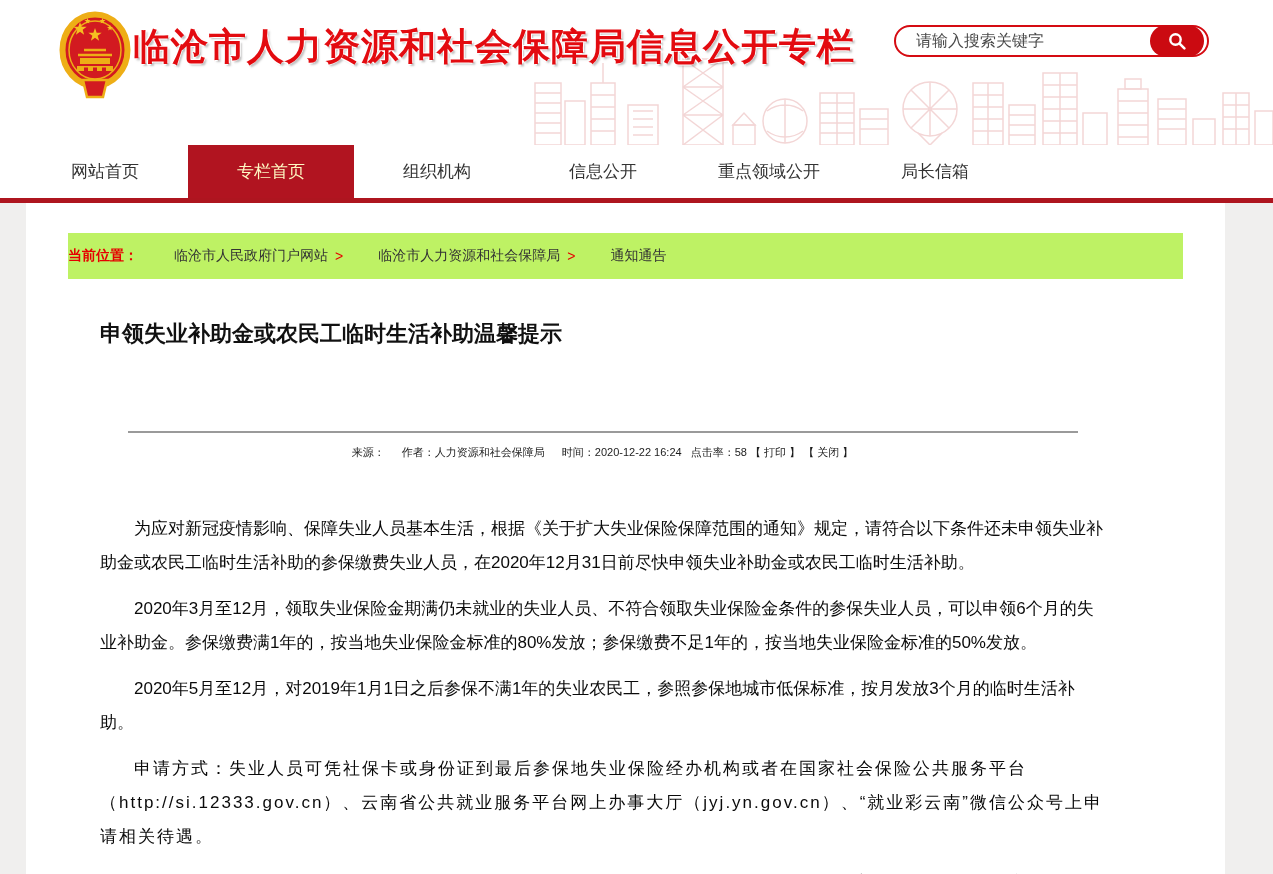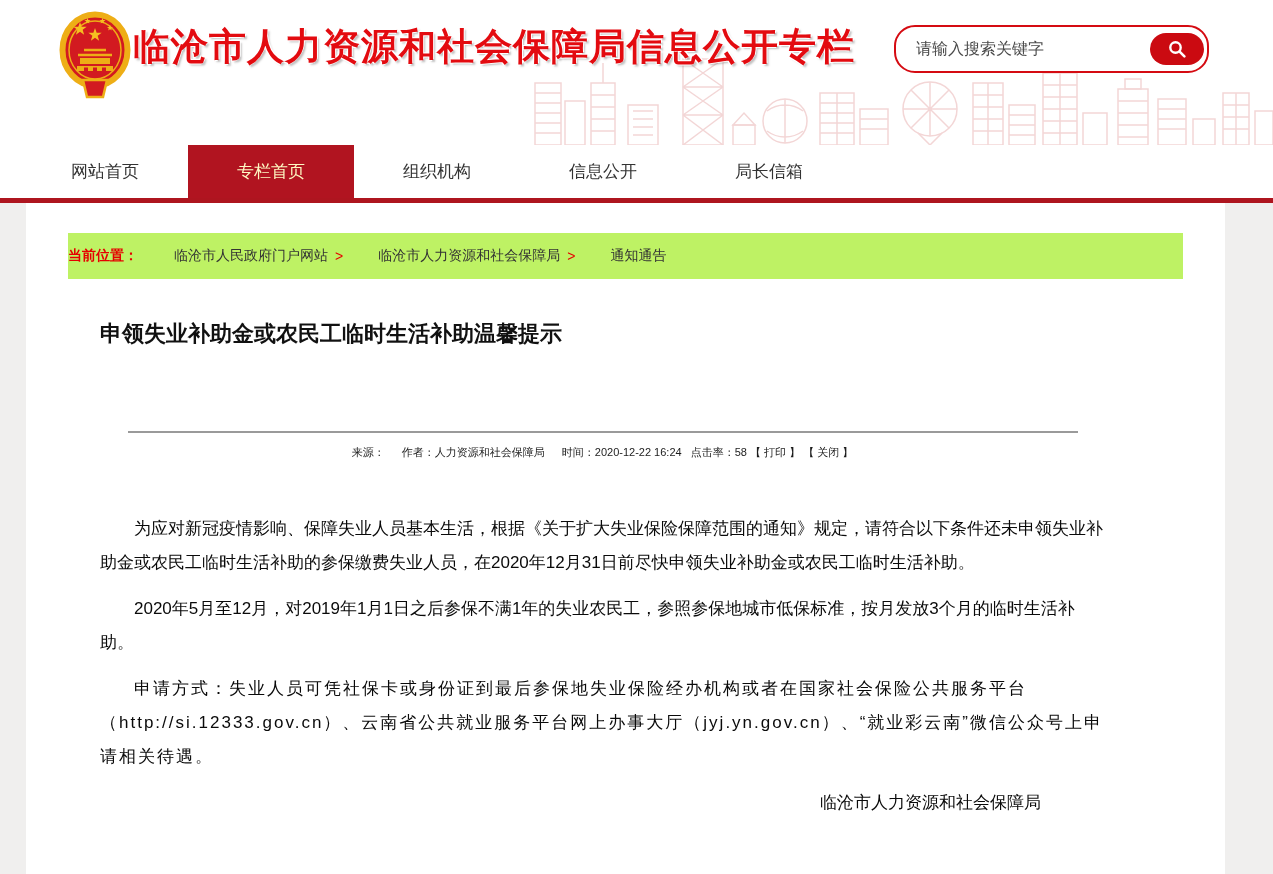--- a/index.html
+++ b/index.html
@@ -20,21 +20,21 @@
   .site-title {
     position:absolute; left:133px; top:22px;
     font-size:37px; font-weight:bold; color:#e30b10; letter-spacing:1px;
     text-shadow:-1px -1px 0 #fff, 1px -1px 0 #fff, -1px 1px 0 #fff,
                  2px 2px 2px rgba(80,80,80,0.35);
     white-space:nowrap; z-index:2;
   }
   .cityscape { position:absolute; right:0; bottom:0; z-index:1; }
 
   .search-box {
-    position:absolute; right:64px; top:25px; width:315px; height:48px;
+    position:absolute; right:64px; top:25px; width:315px; height:32px;
     background:#fff; border:2px solid #d50b12; border-radius:21px;
     display:flex; align-items:center; z-index:3;
   }
   .search-input {
     flex:1; min-width:0; border:none; outline:none; background:transparent;
     padding:0 8px 0 20px; font-size:16px; color:#333;
     font-family:"Liberation Sans", sans-serif;
   }
   .search-input::placeholder { color:#4a4a4a; }
   .search-btn {
@@ -176,20 +176,21 @@
       </svg>
     </button>
   </div>
 </div>
 
 <div class="nav">
   <div class="nav-item">网站首页</div>
   <div class="nav-item active">专栏首页</div>
   <div class="nav-item">组织机构</div>
   <div class="nav-item">信息公开</div>
+  <div class="nav-item">重点领域公开</div>
   <div class="nav-item">局长信箱</div>
 </div>
 
 <div class="content">
 
   <div class="breadcrumb">
     <span class="bc-label">当前位置：</span>
     <span class="bc-item">临沧市人民政府门户网站</span>
     <span class="bc-sep">&gt;</span>
     <span class="bc-item">临沧市人力资源和社会保障局</span>
@@ -206,20 +207,21 @@
       <span class="seg">来源：</span>
       <span class="seg"><span>作者：</span><span>人力资源和社会保障局</span></span>
       <span class="seg" style="margin-right:6px;"><span>时间：</span><span>2020-12-22 16:24</span></span>
       <span class="seg-tight"><span>点击率：</span><span>58</span></span>
       <span class="meta-link">【 打印 】</span>
       <span class="meta-link">【 关闭 】</span>
     </div>
 
     <div class="body-text">
       <p>为应对新冠疫情影响、保障失业人员基本生活，根据《关于扩大失业保险保障范围的通知》规定，请符合以下条件还未申领失业补助金或农民工临时生活补助的参保缴费失业人员，在2020年12月31日前尽快申领失业补助金或农民工临时生活补助。</p>
+      <p>2020年3月至12月，领取失业保险金期满仍未就业的失业人员、不符合领取失业保险金条件的参保失业人员，可以申领6个月的失业补助金。参保缴费满1年的，按当地失业保险金标准的80%发放；参保缴费不足1年的，按当地失业保险金标准的50%发放。</p>
       <p>2020年5月至12月，对2019年1月1日之后参保不满1年的失业农民工，参照参保地城市低保标准，按月发放3个月的临时生活补助。</p>
       <p class="spaced">申请方式：失业人员可凭社保卡或身份证到最后参保地失业保险经办机构或者在国家社会保险公共服务平台（http://si.12333.gov.cn）、云南省公共就业服务平台网上办事大厅（jyj.yn.gov.cn）、“就业彩云南”微信公众号上申请相关待遇。</p>
     </div>
 
     <div class="signature">
       <div>临沧市人力资源和社会保障局</div>
 
     </div>
   </div>
 </div>

